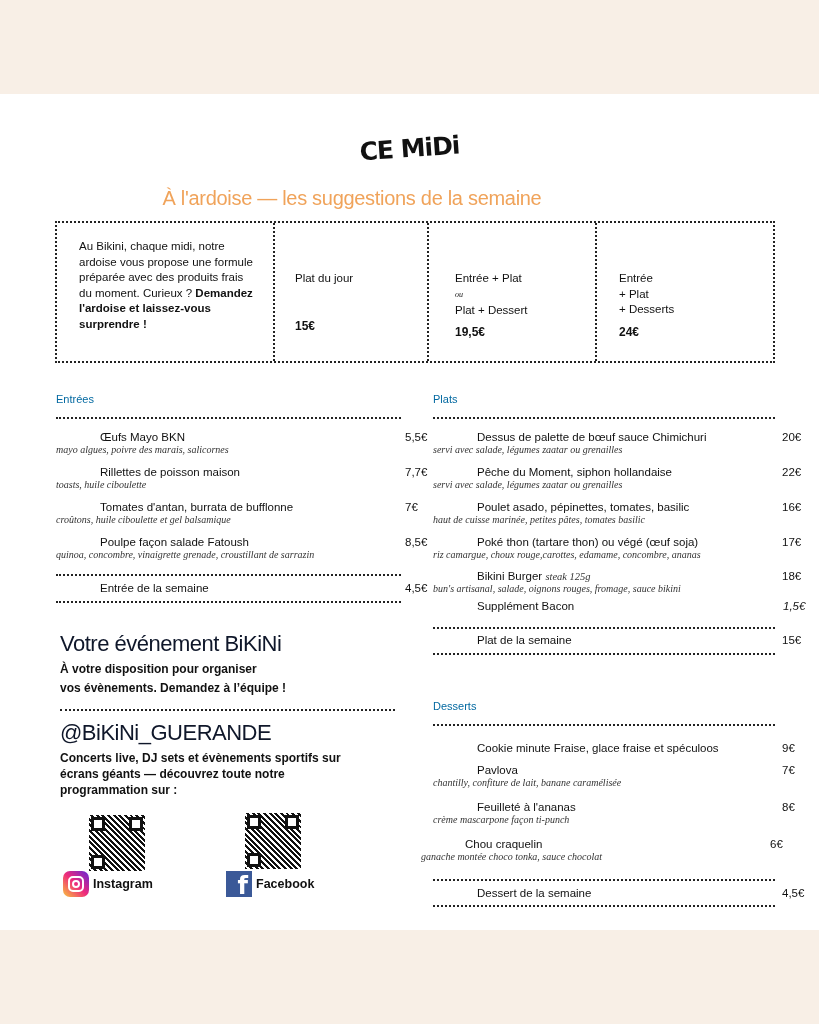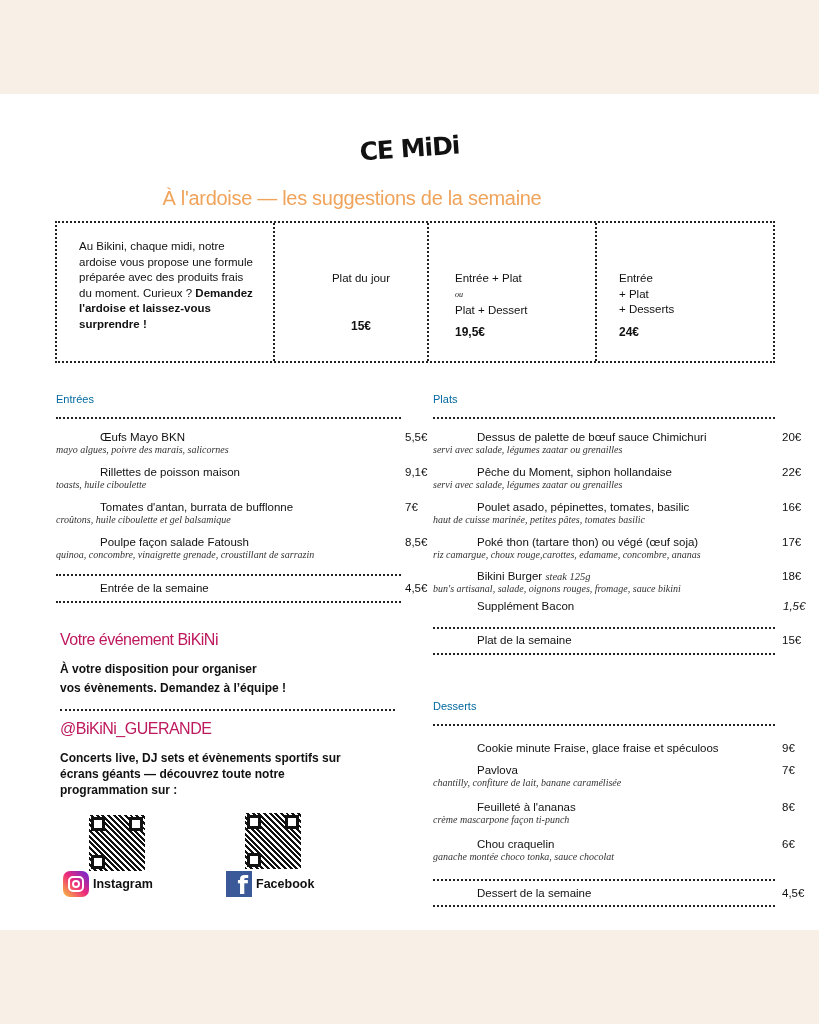--- a/index.html
+++ b/index.html
@@ -6,31 +6,31 @@
   body { width:819px; height:1024px; background:#f8efe6; position:relative; overflow:hidden; font-family:"Liberation Sans", sans-serif; color:#111; }
   .page { position:absolute; left:0; top:94px; width:819px; height:836px; background:#fff; }
   .abs { position:absolute; }
   .title { left:0; width:819px; top:40px; text-align:center; font-family:"DejaVu Sans", sans-serif; font-weight:bold; font-size:25px; letter-spacing:-1px; transform:rotate(-4deg); transform-origin:center; }
   .subtitle { left:0; width:704px; top:93px; text-align:center; color:#f0a35a; font-size:20px; letter-spacing:-0.3px; }
   .dots-h { border-top:2px dotted #222; height:0; }
   .ardoise { left:55px; top:127px; width:720px; height:142px; border:2px dotted #222; box-sizing:border-box; display:flex; }
   .ardoise .cell { box-sizing:border-box; border-left:2px dotted #222; position:relative; font-size:11.5px; line-height:15.5px; }
   .ardoise .cell:first-child { border-left:none; }
   .cell-intro { width:216px; padding:16px 20px 0 22px; }
-  .cell-jour { width:154px; padding:48px 0 0 20px;text-align:center; }
+  .cell-jour { width:154px; padding:48px 0 0 20px; }
   .cell-ep { width:168px; padding:48px 0 0 26px; }
   .cell-epd { flex:1; padding:48px 0 0 22px; }
   .price-b { font-weight:bold; font-size:12px; }
   .ou { font-family:"Liberation Serif", serif; font-style:italic; font-size:8px; line-height:16px; }
   .sec-title { color:#0369a1; font-size:11px; }
   .item { position:absolute; font-size:11.5px; }
   .item .name { white-space:nowrap;margin-left:44px; }
   .item .desc { font-family:"Liberation Serif", serif; font-style:italic; font-size:10px; color:#333; white-space:nowrap; margin-top:1px; }
   .item .price { position:absolute; top:0;padding-left:45px; }
-  .big-orange { color:#be185d; font-size:16px; letter-spacing:-0.5px; white-space:nowrap; }
+  .big-orange { color:#0f172a; font-size:22px; letter-spacing:-0.5px; white-space:nowrap; }
   .bold-txt { font-weight:bold; font-size:12px; line-height:18px; }
   .qr { width:56px; height:56px; background:
       linear-gradient(#fff,#fff) 6px 6px/8px 8px no-repeat,
       linear-gradient(#fff,#fff) 42px 6px/8px 8px no-repeat,
       linear-gradient(#fff,#fff) 6px 42px/8px 8px no-repeat,
       repeating-linear-gradient(45deg,#111 0 2px,#fff 2px 4px),
       #111; position:absolute; }
   .qr::before, .qr::after { content:""; position:absolute; width:14px; height:14px; border:3px solid #111; box-sizing:border-box; background:#fff; }
   .qr::before { left:2px; top:2px; }
   .qr::after { right:2px; top:2px; }
@@ -75,21 +75,21 @@
   <div class="abs dots-h" style="left:56px;top:323px;width:345px"></div>
 
   <div class="item" style="left:56px;top:337px;width:330px">
     <div class="name">Œufs Mayo BKN</div>
     <div class="desc">mayo algues, poivre des marais, salicornes</div>
     <div class="price" style="left:304px">5,5€</div>
   </div>
   <div class="item" style="left:56px;top:372px;width:330px">
     <div class="name">Rillettes de poisson maison</div>
     <div class="desc">toasts, huile ciboulette</div>
-    <div class="price" style="left:304px">9,1€</div>
+    <div class="price" style="left:304px">7,7€</div>
   </div>
   <div class="item" style="left:56px;top:407px;width:330px">
     <div class="name">Tomates d'antan, burrata de bufflonne</div>
     <div class="desc">croûtons, huile ciboulette et gel balsamique</div>
     <div class="price" style="left:304px">7€</div>
   </div>
   <div class="item" style="left:56px;top:442px;width:330px">
     <div class="name">Poulpe façon salade Fatoush</div>
     <div class="desc">quinoa, concombre, vinaigrette grenade, croustillant de sarrazin</div>
     <div class="price" style="left:304px">8,5€</div>
@@ -176,21 +176,21 @@
   <div class="item" style="left:433px;top:670px;width:330px">
     <div class="name">Pavlova</div>
     <div class="desc">chantilly, confiture de lait, banane caramélisée</div>
     <div class="price" style="left:304px">7€</div>
   </div>
   <div class="item" style="left:433px;top:707px;width:330px">
     <div class="name">Feuilleté à l'ananas</div>
     <div class="desc">crème mascarpone façon ti-punch</div>
     <div class="price" style="left:304px">8€</div>
   </div>
-  <div class="item" style="left:433px;top:744px;width:330px">
+  <div class="item" style="left:421px;top:744px;width:330px">
     <div class="name">Chou craquelin</div>
     <div class="desc">ganache montée choco tonka, sauce chocolat</div>
     <div class="price" style="left:304px">6€</div>
   </div>
   <div class="abs dots-h" style="left:433px;top:785px;width:342px"></div>
   <div class="item" style="left:433px;top:793px;width:330px">
     <div class="name">Dessert de la semaine</div>
     <div class="price" style="left:304px">4,5€</div>
   </div>
   <div class="abs dots-h" style="left:433px;top:811px;width:342px"></div>

